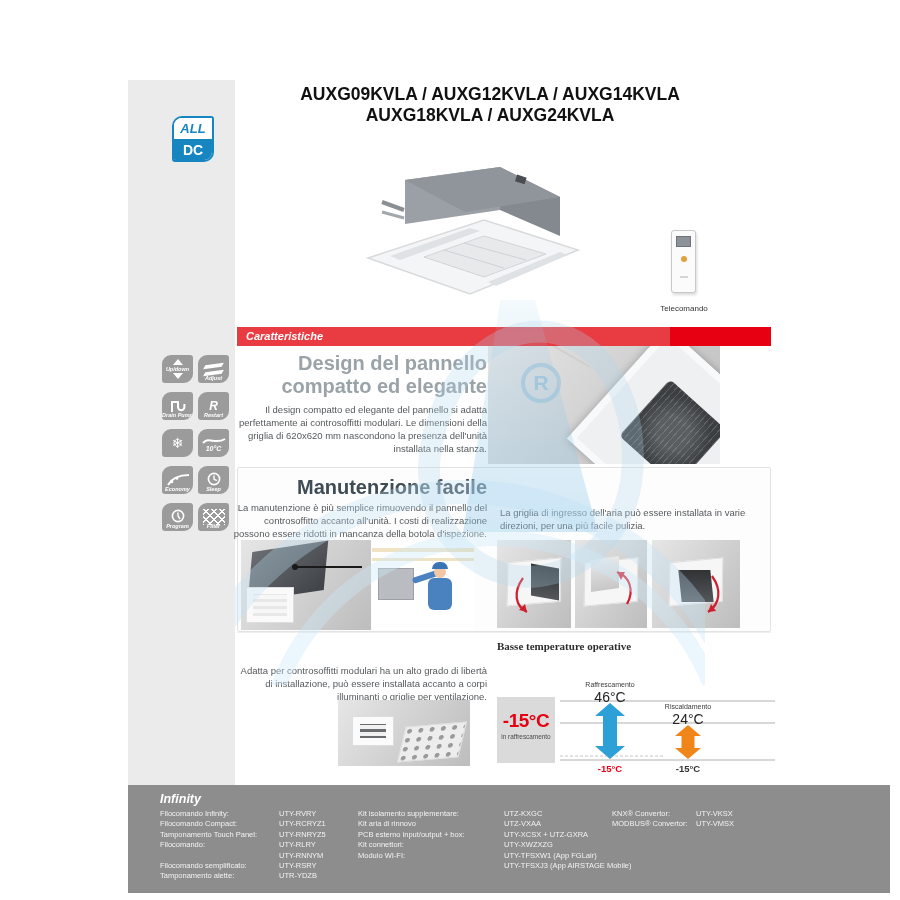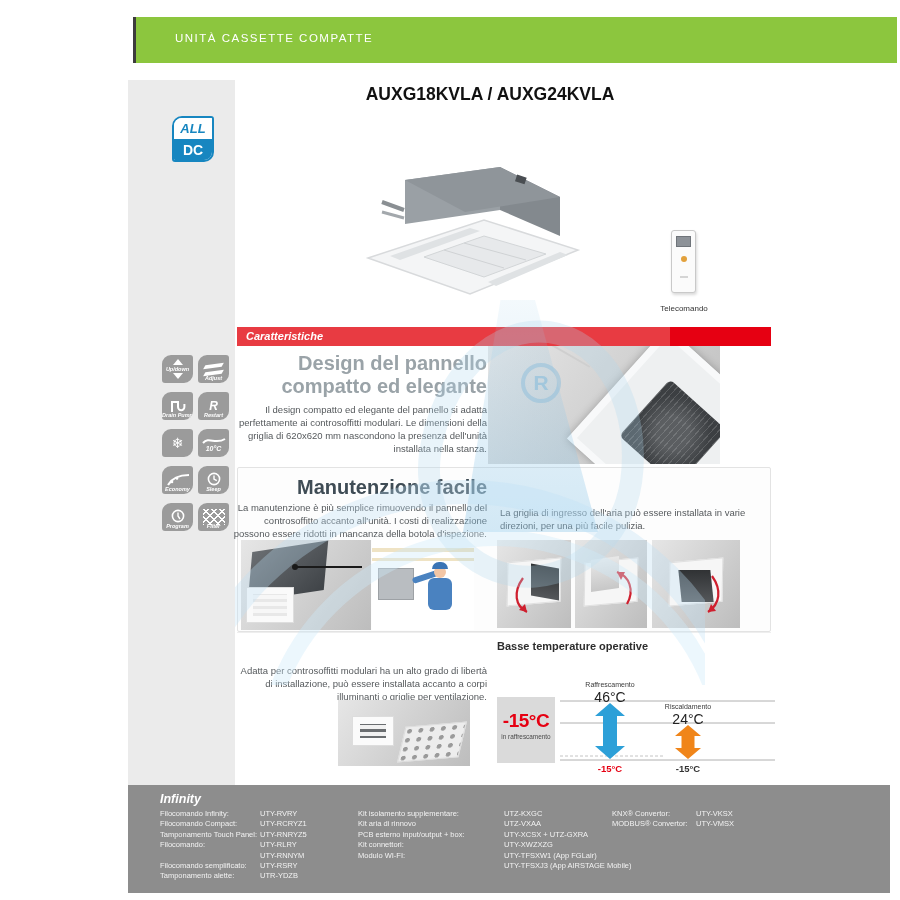--- a/index.html
+++ b/index.html
@@ -117,21 +117,21 @@
   .ph-inst .cass { position:absolute; left:14px; top:16px; width:42px; height:30px;
       background:#fbfbfb; border:1px solid #ddd; }
   .ph-inst .cass::after { content:""; position:absolute; left:7px; top:7px; right:7px; bottom:7px;
       background:repeating-linear-gradient(0deg,#6a6d70 0 2.5px,#f1f1f1 2.5px 6.5px); }
   .ph-inst .grid { position:absolute; right:8px; bottom:6px; width:60px; height:36px;
       transform:skewX(-18deg) rotate(-5deg); background:#ededed;
       background-image:radial-gradient(circle at 4px 4px,#9a9a9a 0 2.2px,transparent 2.5px);
       background-size:11px 9px; border:1px solid #dcdcdc; }
 
   
-  .chart-title { left:497px; top:640px; font-size:11px; font-weight:bold; color:#2d2d2d; }
+  .chart-title { left:497px; top:640px; font-size:11px; font-weight:bold; color:#2d2d2d;font-family:Liberation Serif, serif; }
   .callout { left:497px; top:697px; width:58px; height:66px; background:#dadada; text-align:center; }
   .callout .v { margin-top:13px; font-size:19px; font-weight:bold; color:#e60012; letter-spacing:-0.5px; }
   .callout .c { margin-top:1px; font-size:6.4px; color:#4a4a4a; }
   .cl { position:absolute; text-align:center; }
   .s-name { font-size:7px; color:#3a3a3a; }
   .s-max  { font-size:14px; color:#222; }
   .s-min  { font-size:9.5px; font-weight:bold; }
 
   
   .wm { pointer-events:none; z-index:3; }
@@ -148,41 +148,39 @@
   .wm-swoosh .c1 { position:absolute; left:-70px; top:45px; width:600px; height:600px;
       border:24px solid rgba(190,225,246,.32); border-radius:50%; }
   .wm-swoosh .c2 { position:absolute; left:20px; top:95px; width:480px; height:480px;
       border:16px solid rgba(205,233,250,.38); border-radius:50%; }
 
   
   .footer { left:128px; top:785px; width:762px; height:108px; background:#8d8d8d; color:#f2f2f2; }
   .footer .head { position:absolute; left:32px; top:7px; font-size:12.5px; font-weight:bold; font-style:italic; color:#fff; }
   .fcol { position:absolute; top:24px; }
   .frow { display:flex; font-size:7.5px; line-height:10.4px; white-space:nowrap; }
-  .fcol.c1 { left:32px; }  .c1 .frow .l { width:100px; }
+  .fcol.c1 { left:32px; }  .c1 .frow .l { width:119px; }
   .fcol.c2 { left:230px; } .c2 .frow .l { width:146px; }
   .fcol.c3 { left:469px;margin-left:15px; } .c3 .frow .l { width:84px; }
 </style>
 </head>
 <body>
 
 <div class="page">
 
-  <div class="abs greenbar">
-    <div class="t">UNITÀ CASSETTE COMPATTE</div>
-  </div>
 
   <div class="abs strip"></div>
 
   <div class="abs alldc">
     <div class="all">ALL</div>
     <div class="dc">DC</div>
   </div>
 
   <div class="abs models">
+    <div>AUXG09KVLA / AUXG12KVLA / AUXG14KVLA</div>
     <div>AUXG18KVLA / AUXG24KVLA</div>
   </div>
 
   <svg class="abs hero-svg" width="235" height="160" viewBox="0 0 235 160">
     <polygon points="57,20 152,7 152,50 57,64" fill="#9aa0a5"></polygon>
     <polygon points="152,7 212,37 212,76 152,50" fill="#83898e"></polygon>
     <polygon points="57,20 152,7 212,37 117,52" fill="#8f959a"></polygon>
     <rect x="168" y="16" width="10" height="7" fill="#4a4e52" transform="rotate(18 173 19)"></rect>
     <line x1="34" y1="42" x2="56" y2="50" stroke="#8a8f93" stroke-width="4"></line>
     <line x1="34" y1="52" x2="56" y2="58" stroke="#a3a8ac" stroke-width="3"></line>

